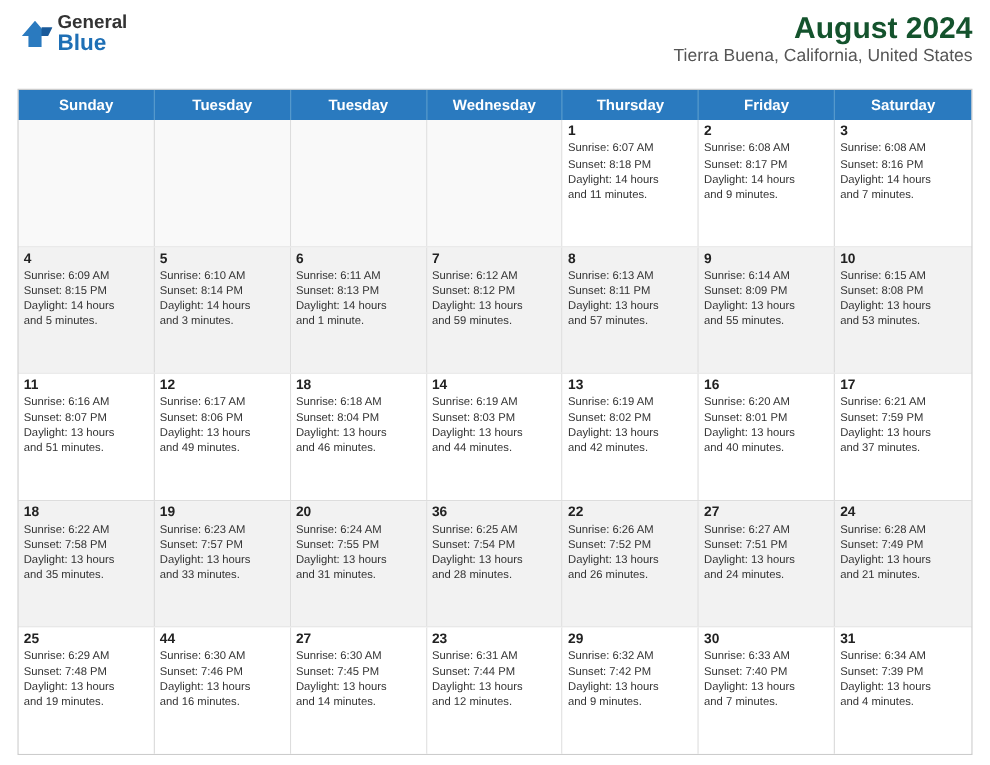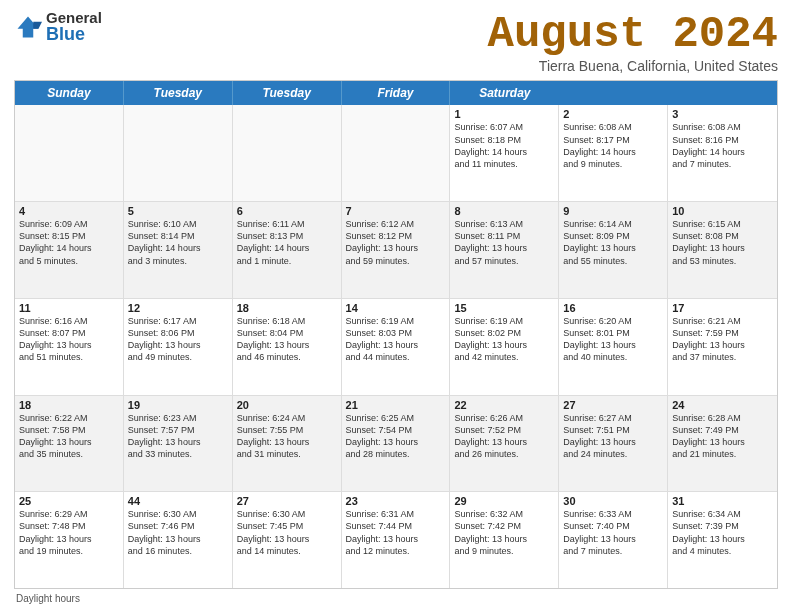--- a/index.html
+++ b/index.html
@@ -15,21 +15,21 @@
       height: 612px;
       background: #fff;
       display: flex;
       flex-direction: column;
       padding: 10px 14px 8px 14px;
     }
     .header {
       display: flex;
       align-items: flex-start;
       justify-content: space-between;
-      margin-bottom: 6px;
+      margin-bottom: 19px;
     }
     .logo {
       display: flex;
       align-items: center;
       gap: 4px;
     }
     .logo-text {
       display: flex;
       flex-direction: column;
       line-height: 1;
@@ -45,25 +45,24 @@
       color: #1e6fb5;
     }
     .logo-icon {
       width: 28px;
       height: 28px;
     }
     .title-block {
       text-align: right;
     }
     .main-title {
-      font-size: 44px;
-      font-weight: bold;
-      color: #a16207;
+      font-size: 24px;
+      font-weight: bold;
+      color: #14532d;
       line-height: 1.1;
-      font-family: Liberation Mono, monospace;
     }
     .sub-title {
       font-size: 14px;
       color: #555;
     }
     .calendar {
       flex: 1;
       display: flex;
       flex-direction: column;
       border: 1px solid #ccc;
@@ -73,21 +72,20 @@
       grid-template-columns: repeat(7, 1fr);
       background: #2a7abf;
     }
     .cal-header-cell {
       color: #fff;
       font-size: 12px;
       font-weight: bold;
       text-align: center;
       padding: 5px 2px;
       border-right: 1px solid #5599cc;
-      font-style: italic;
     }
     .cal-header-cell:last-child { border-right: none; }
     .cal-body {
       flex: 1;
       display: flex;
       flex-direction: column;
     }
     .cal-row {
       display: grid;
       grid-template-columns: repeat(7, 1fr);
@@ -145,20 +143,22 @@
       <div class="main-title">August 2024</div>
       <div class="sub-title">Tierra Buena, California, United States</div>
     </div>
   </div>
 
   <div class="calendar">
     <div class="cal-header">
     <div class="cal-header-cell">Sunday</div>
         <div class="cal-header-cell">Tuesday</div>
         <div class="cal-header-cell">Tuesday</div>
+        <div class="cal-header-cell">Wednesday</div>
+        <div class="cal-header-cell">Thursday</div>
         <div class="cal-header-cell">Friday</div>
         <div class="cal-header-cell">Saturday</div>
       </div>
     <div class="cal-body">
     <div class="cal-row">
           <div class="cal-cell empty"></div>
           <div class="cal-cell empty"></div>
           <div class="cal-cell empty"></div>
           <div class="cal-cell empty"></div>
           <div class="cal-cell">
@@ -215,21 +215,21 @@
           </div>
           <div class="cal-cell">
             <span class="day-num">18</span>
             <div class="day-info">Sunrise: 6:18 AM<br>Sunset: 8:04 PM<br>Daylight: 13 hours<br>and 46 minutes.</div>
           </div>
           <div class="cal-cell">
             <span class="day-num">14</span>
             <div class="day-info">Sunrise: 6:19 AM<br>Sunset: 8:03 PM<br>Daylight: 13 hours<br>and 44 minutes.</div>
           </div>
           <div class="cal-cell">
-            <span class="day-num">15</span>
+            <span class="day-num">13</span>
             <div class="day-info">Sunrise: 6:19 AM<br>Sunset: 8:02 PM<br>Daylight: 13 hours<br>and 42 minutes.</div>
           </div>
           <div class="cal-cell">
             <span class="day-num">16</span>
             <div class="day-info">Sunrise: 6:20 AM<br>Sunset: 8:01 PM<br>Daylight: 13 hours<br>and 40 minutes.</div>
           </div>
           <div class="cal-cell">
             <span class="day-num">17</span>
             <div class="day-info">Sunrise: 6:21 AM<br>Sunset: 7:59 PM<br>Daylight: 13 hours<br>and 37 minutes.</div>
           </div>
@@ -241,21 +241,21 @@
           </div>
           <div class="cal-cell shaded">
             <span class="day-num">19</span>
             <div class="day-info">Sunrise: 6:23 AM<br>Sunset: 7:57 PM<br>Daylight: 13 hours<br>and 33 minutes.</div>
           </div>
           <div class="cal-cell shaded">
             <span class="day-num">20</span>
             <div class="day-info">Sunrise: 6:24 AM<br>Sunset: 7:55 PM<br>Daylight: 13 hours<br>and 31 minutes.</div>
           </div>
           <div class="cal-cell shaded">
-            <span class="day-num">21</span>
+            <span class="day-num">36</span>
             <div class="day-info">Sunrise: 6:25 AM<br>Sunset: 7:54 PM<br>Daylight: 13 hours<br>and 28 minutes.</div>
           </div>
           <div class="cal-cell shaded">
             <span class="day-num">22</span>
             <div class="day-info">Sunrise: 6:26 AM<br>Sunset: 7:52 PM<br>Daylight: 13 hours<br>and 26 minutes.</div>
           </div>
           <div class="cal-cell shaded">
             <span class="day-num">27</span>
             <div class="day-info">Sunrise: 6:27 AM<br>Sunset: 7:51 PM<br>Daylight: 13 hours<br>and 24 minutes.</div>
           </div>
@@ -290,14 +290,13 @@
             <div class="day-info">Sunrise: 6:33 AM<br>Sunset: 7:40 PM<br>Daylight: 13 hours<br>and 7 minutes.</div>
           </div>
           <div class="cal-cell">
             <span class="day-num">31</span>
             <div class="day-info">Sunrise: 6:34 AM<br>Sunset: 7:39 PM<br>Daylight: 13 hours<br>and 4 minutes.</div>
           </div>
         </div>
       </div>
   </div>
 
-  <div class="footer-note">Daylight hours</div>
 </div>
 
 </body></html>

